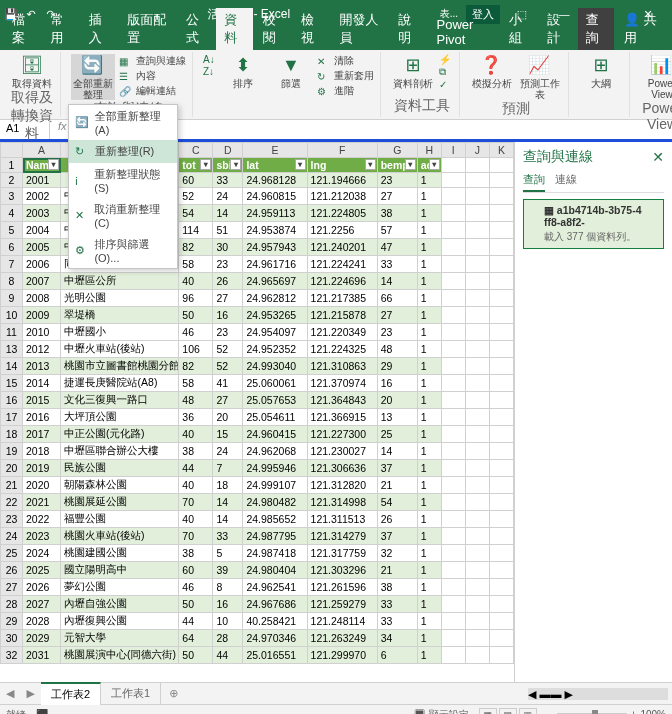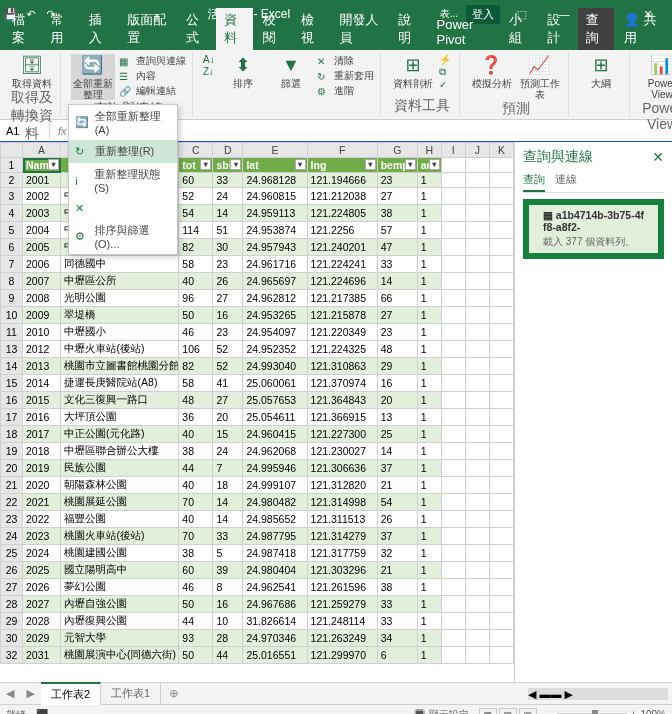--- a/index.html
+++ b/index.html
@@ -21,41 +21,41 @@
 .rgroup-label { font-size: 14px; color: #666; text-align: center; margin-top: auto; }
 .rbtn-large { display: flex; flex-direction: column; align-items: center; width: 44px; font-size: 10px; color: #444; text-align: center; line-height: 1.1; }
 .rbtn-large .ricon { font-size: 18px; height: 24px; display: flex; align-items: center; color: #217346; }
 .rbtn-small-stack { display: flex; flex-direction: column; gap: 1px; font-size: 10px; color: #444; }
 .rbtn-small { display: flex; gap: 3px; align-items: center; white-space: nowrap; }
 .rbtn-small .ricon { width: 14px; color: #217346; }
 .refresh-menu { position: absolute; left: 68px; top: 104px; width: 110px; background: #fff; border: 1px solid #c6c6c6; box-shadow: 2px 2px 6px rgba(0,0,0,.2); font-size: 11px; z-index: 20; }
 .refresh-menu div { padding: 4px 6px; display: flex; gap: 6px; align-items: center; color: #444; }
 .refresh-menu div.sel { background: #cde6d7; }
 .refresh-menu div .ricon { width: 14px; color: #217346; }
-.namebox-row { height: 22px; border-bottom: 1px solid #1d4ed8; display: flex; align-items: center; background: #fff; }
+.namebox-row { height: 22px; border-bottom: 3px solid #1d4ed8; display: flex; background: #fff; }
 .namebox { width: 50px; border-right: 1px solid #d0d0d0; padding: 2px 6px; font-size: 11px; }
 .fx { padding: 0 8px; color: #888; font-style: italic; }
 .formula { flex: 1; padding: 2px 6px; font-size: 11px; }
 .workarea { display: flex; height: 540px; }
 .grid { width: 514px; overflow: hidden; position: relative; }
 table { border-collapse: collapse; table-layout: fixed; width: 514px; }
 th, td { border: 1px solid #d0d0d0; padding: 1px 3px; font-size: 10.5px; height: 14px; white-space: nowrap; overflow: hidden; }
 .colhdr th { background: #e6e6e6; color: #444; text-align: center; font-weight: normal; }
 .rowhdr { background: #e6e6e6; text-align: center; width: 22px; }
 .thdr { background: #70ad47; color: #fff; font-weight: bold; text-align: left; position: relative; }
 .thdr .fbtn { position: absolute; right: 1px; top: 1px; width: 11px; height: 11px; background: #fff; color: #444; font-size: 8px; display: inline-flex; justify-content: center; align-items: center; border: 1px solid #aaa; }
 tr.even td.d { background: #e2efda; }
 tr.odd td.d { background: #fff; }
 td.sel { outline: 2px solid #217346; outline-offset: -2px; }
 .pane { width: 158px; border-left: 1px solid #d0d0d0; background: #fff; padding: 6px 8px; font-size: 11px; }
 .pane-title { font-size: 14px; color: #217346; margin-bottom: 6px; display: flex; justify-content: space-between; align-items: center; }
 .pane-tabs { display: flex; gap: 10px; font-size: 11px; color: #666; border-bottom: 1px solid #ddd; margin-bottom: 6px; }
 .pane-tabs span { padding-bottom: 3px; }
 .pane-tabs span.act { color: #217346; border-bottom: 2px solid #217346; }
-.query-item { background: #e2efda; border: 6px solid #15803d; padding: 4px 14px; margin-top: 4px; font-size: 10.5px; color: #333; }
+.query-item { background: #e2efda; border: 1px solid #15803d; padding: 4px 20px; margin-top: 4px; font-size: 10.5px; color: #333; }
 .query-item .qname { font-weight: bold; word-break: break-all; }
 .query-item .qrows { color: #666; font-size: 10px; margin-top: 2px; }
 .sheet-tabs { height: 22px; border-top: 1px solid #d0d0d0; display: flex; align-items: center; background: #f3f3f3; font-size: 11px; }
 .stab-nav { padding: 0 6px; color: #888; }
 .stab { padding: 3px 10px; background: #fff; border-top: 2px solid #217346; border-right: 1px solid #d0d0d0; }
 .stab.inact { background: #f3f3f3; border-top: none; color: #666; }
 .stab-add { padding: 0 8px; color: #888; }
 .sheet-scroll { flex: 1; display: flex; justify-content: flex-end; padding-right: 4px; }
 .status { height: 20px; background: #f3f3f3; border-top: 1px solid #d0d0d0; display: flex; align-items: center; font-size: 10px; color: #555; padding: 0 6px; gap: 10px; }
 .status .spacer { flex: 1; }
@@ -231,20 +231,21 @@
   <div class="sel">
       <span class="ricon">↻</span>
       <span>重新整理(R)</span>
     </div>
   <div>
       <span class="ricon">ℹ</span>
       <span>重新整理狀態(S)</span>
     </div>
   <div>
       <span class="ricon">✕</span>
+      <span>取消重新整理(C)</span>
     </div>
   <div>
       <span class="ricon">⚙</span>
       <span>排序與篩選(O)...</span>
     </div>
 </div>
 
 <div class="namebox-row">
   <div class="namebox">A1</div>
   <div class="fx">fx</div>
@@ -662,33 +663,33 @@
             <td></td>
             <td></td>
             <td></td>
           </tr>
           <tr class="odd">
             <td class="rowhdr">29</td>
             <td class="d">2028</td>
             <td class="d">內壢復興公園</td>
             <td class="d">44</td>
             <td class="d">10</td>
-            <td class="d">31.826614</td>
+            <td class="d">40.258421</td>
             <td class="d">121.248114</td>
             <td class="d">33</td>
             <td class="d">1</td>
             <td></td>
             <td></td>
             <td></td>
           </tr>
           <tr class="even">
             <td class="rowhdr">30</td>
             <td class="d">2029</td>
             <td class="d">元智大學</td>
-            <td class="d">93</td>
+            <td class="d">64</td>
             <td class="d">28</td>
             <td class="d">24.970346</td>
             <td class="d">121.263249</td>
             <td class="d">34</td>
             <td class="d">1</td>
             <td></td>
             <td></td>
             <td></td>
           </tr>
           <tr class="even">

